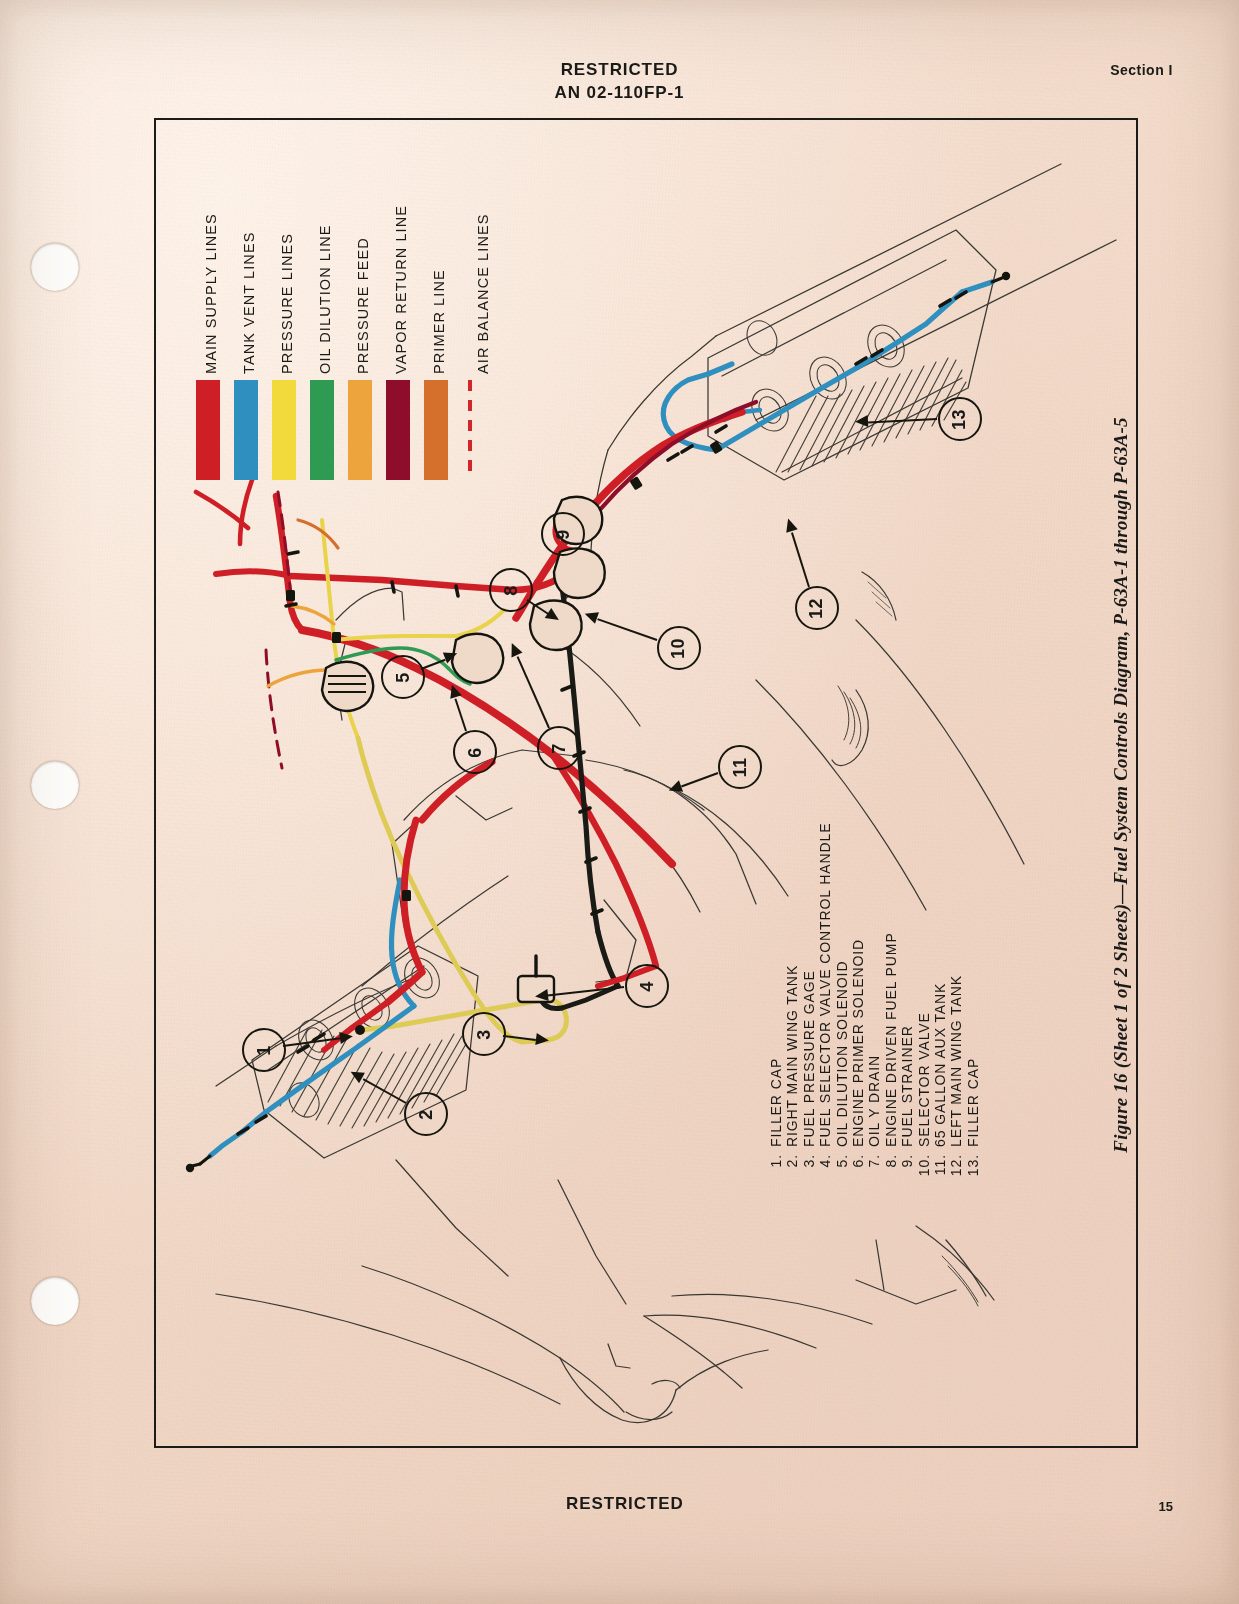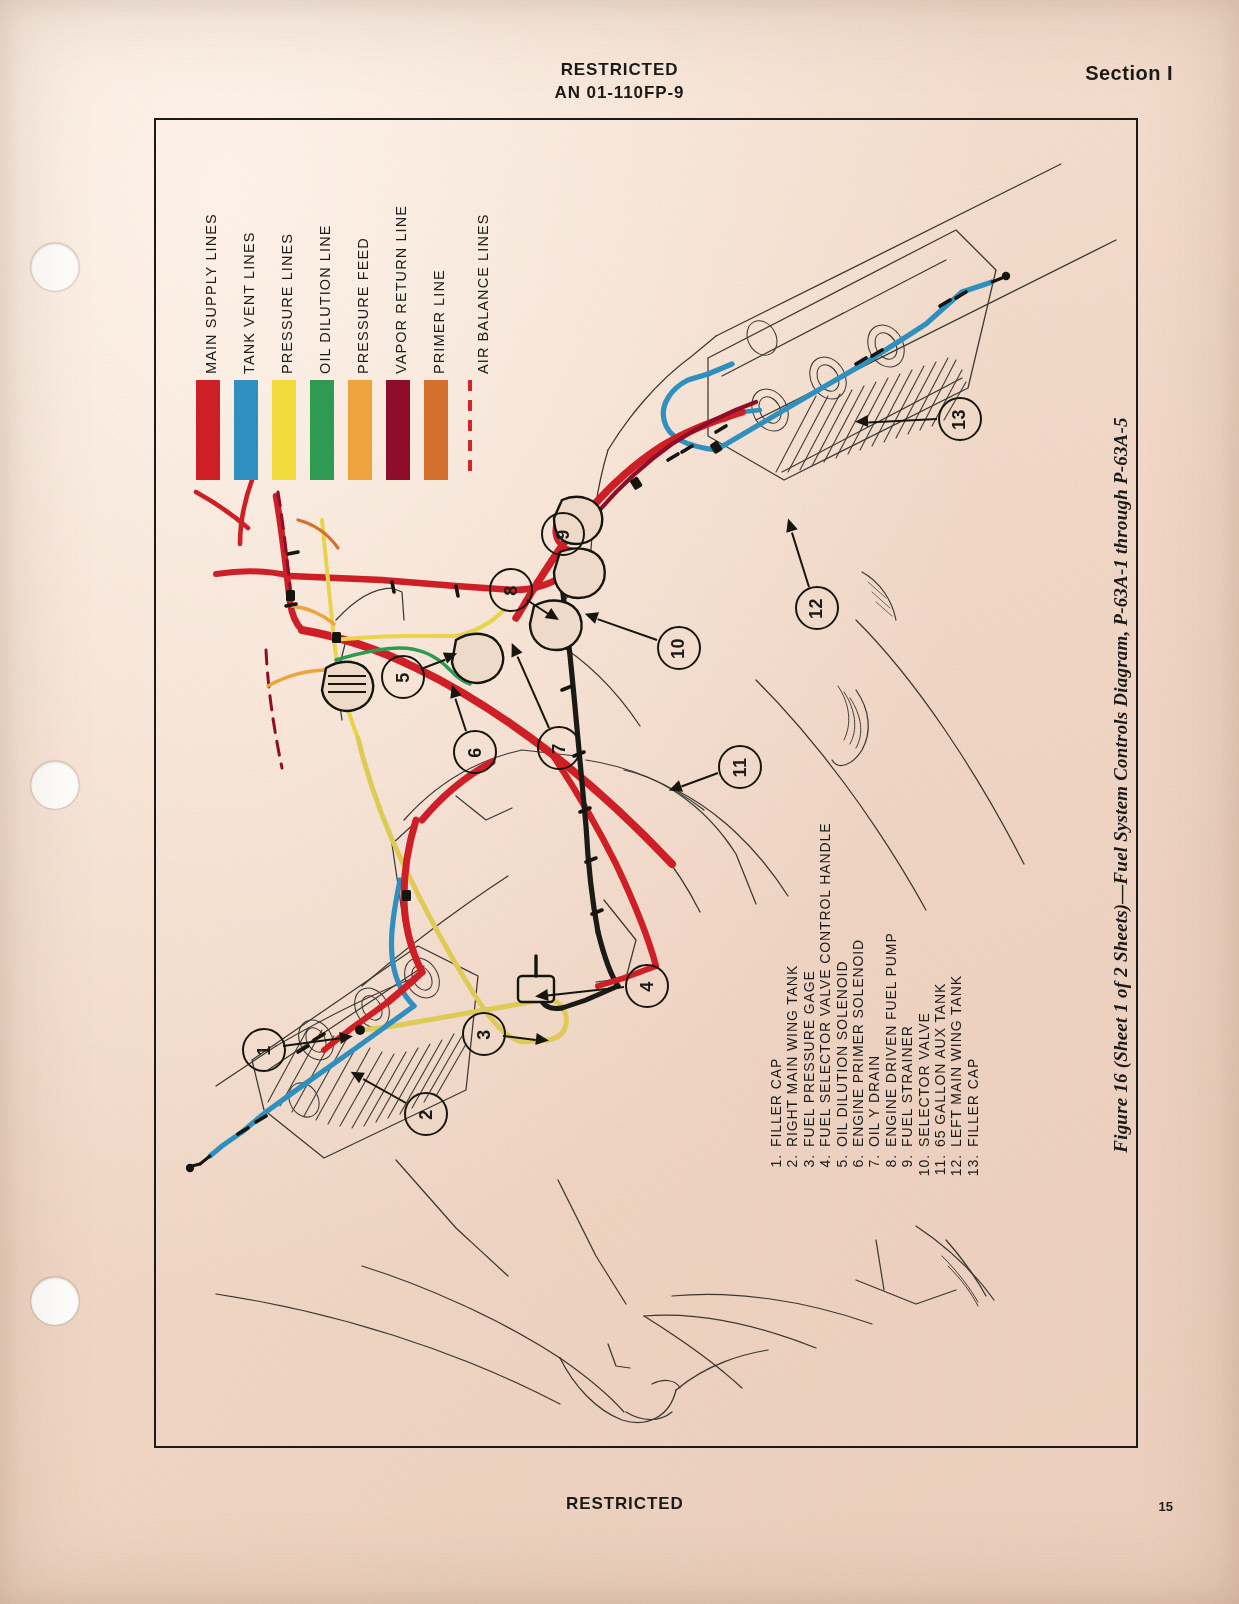--- a/index.html
+++ b/index.html
@@ -31,21 +31,21 @@
   }
   
   .hole{
     position:absolute;width:48px;height:48px;border-radius:50%;
     background:#fdfdfb;
     box-shadow:0 0 2px rgba(90,60,40,.55), inset 0 1px 2px rgba(120,90,70,.28);
   }
   
   .hdr-center{position:absolute;left:0;right:0;top:58px;text-align:center;}
   .hdr-center div{font-weight:bold;font-size:17px;letter-spacing:.9px;line-height:1.38;}
-  .hdr-right{position:absolute;right:66px;top:62px;font-weight:bold;font-size:20px;letter-spacing:.5px;}
+  .hdr-right{position:absolute;right:66px;top:62px;font-weight:bold;font-size:14px;letter-spacing:.5px;}
   
   .ftr-left{position:absolute;left:566px;bottom:90px;font-weight:bold;font-size:17px;letter-spacing:.9px;}
   .ftr-right{position:absolute;right:66px;bottom:90px;font-weight:bold;font-size:13px;}
   
   #figbox{
     position:absolute;left:154px;top:118px;width:984px;height:1330px;
     border:2.5px solid #1b1b19;
     box-sizing:border-box;
   }
   #figclip{position:absolute;inset:0;overflow:hidden;}
@@ -106,21 +106,21 @@
 
 <div id="paper"></div>
 <div id="grain"></div>
 
 <div class="hole" style="left:31px;top:243px;"></div>
 <div class="hole" style="left:31px;top:761px;"></div>
 <div class="hole" style="left:31px;top:1277px;"></div>
 
 <div class="hdr-center nosel">
   <div>RESTRICTED</div>
-  <div>AN 01-110FP-9</div>
+  <div>AN 02-110FP-1</div>
 </div>
 <div class="hdr-right nosel">Section I</div>
 
 <div id="figbox">
   <div id="figclip">
 
     <svg width="984" height="1330" viewBox="0 0 984 1330" style="position:absolute;left:0;top:0;">
       <g fill="none" stroke="#2a2a26" stroke-width="1.25" stroke-linejoin="round" stroke-linecap="round" opacity=".92">
 
         <path d="M 452 330 C 470 300 500 262 536 236 L 560 216"></path>

